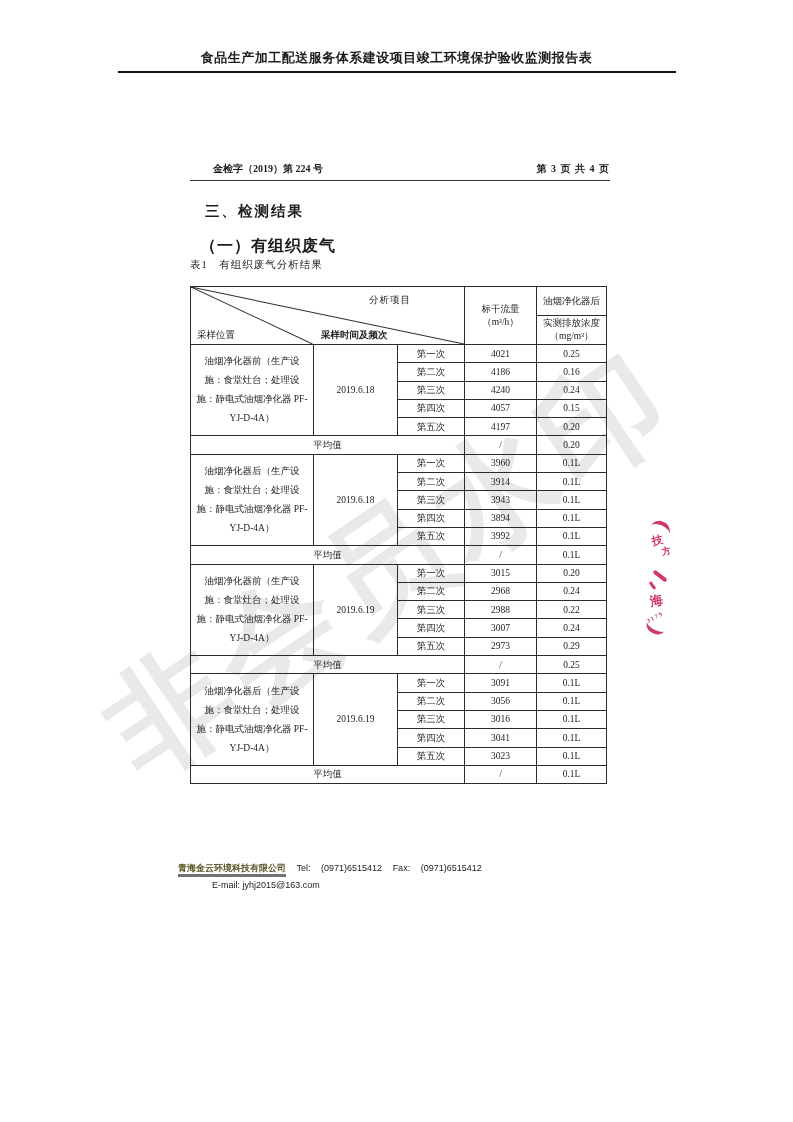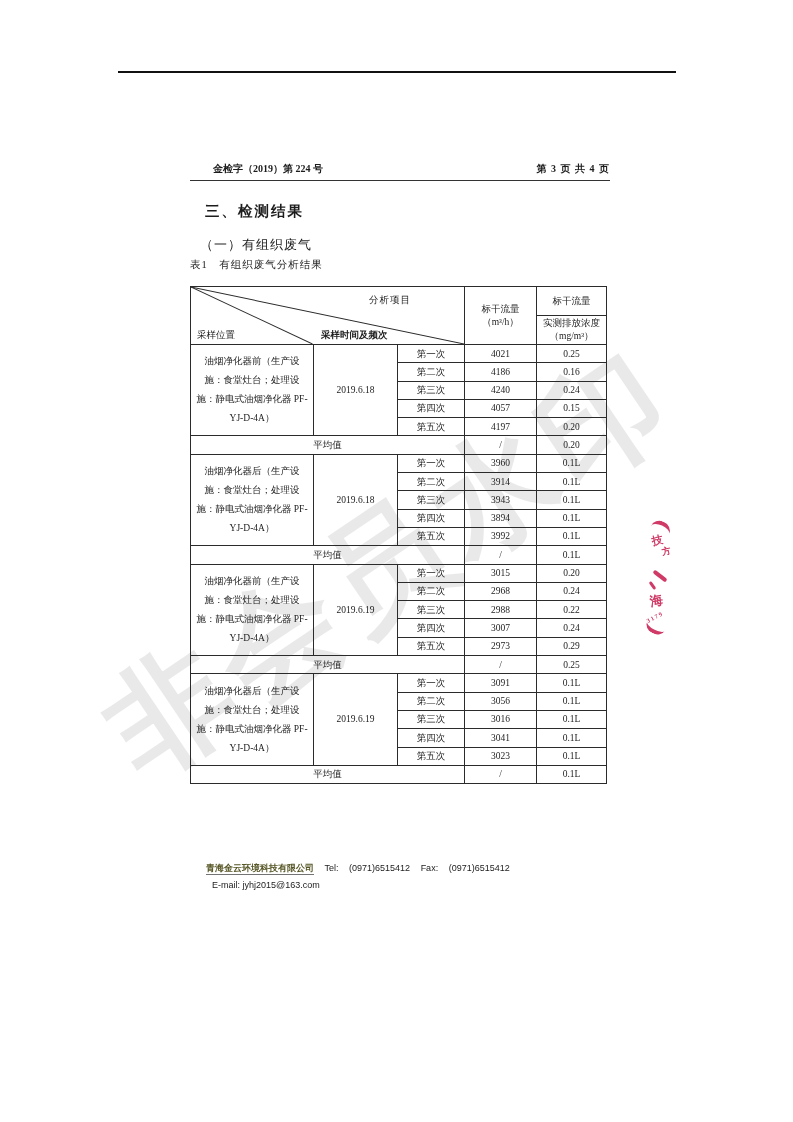--- a/index.html
+++ b/index.html
@@ -19,21 +19,21 @@
     position:absolute;top:49px;left:0;width:793px;text-align:center;
     font-family:"Liberation Sans","DejaVu Sans",sans-serif;
     font-size:13px;font-weight:bold;letter-spacing:0.5px;z-index:2;
   }
   .title-rule{position:absolute;top:71px;left:118px;width:558px;height:1.5px;background:#111;z-index:2;}
   .ref-row{position:absolute;top:162px;left:190px;width:420px;z-index:2;font-size:10px;font-weight:bold;}
   .ref-no{float:left;padding-left:3px;margin-left:20px;}
   .page-indicator{float:right;letter-spacing:1px;}
   .ref-rule{position:absolute;top:180px;left:190px;width:420px;height:1px;background:#333;z-index:2;}
   .section-heading{position:absolute;top:202px;left:205px;font-size:14.5px;font-weight:bold;letter-spacing:2px;z-index:2;}
-  .subsection-heading{position:absolute;top:236px;left:200px;font-size:13px;font-weight:normal;letter-spacing:1px;z-index:2;}
+  .subsection-heading{position:absolute;top:236px;left:200px;font-size:16px;font-weight:bold;letter-spacing:1px;z-index:2;}
   .table-caption{position:absolute;top:258px;left:190px;width:416px;text-align:left;font-size:10.5px;letter-spacing:1px;z-index:2;}
   
   .result-table{
     position:absolute;top:286px;left:190px;width:416px;z-index:2;
     border-collapse:collapse;table-layout:fixed;background:transparent;
   }
   .result-table td{
     border:1px solid #2b2b2b;text-align:center;vertical-align:middle;
     font-size:9.5px;padding:0;line-height:1.5;
   }
@@ -53,32 +53,33 @@
   .stamp .arc-top{position:absolute;left:6px;top:3px;width:20px;height:14px;border-top:4px solid #cf3a67;border-radius:50% 50% 0 0;transform:rotate(24deg);}
   .stamp .c1{position:absolute;left:8px;top:15px;font-size:11px;font-weight:bold;transform:rotate(-12deg);}
   .stamp .c2{position:absolute;left:18px;top:27px;font-size:9px;font-weight:bold;transform:rotate(-12deg);}
   .stamp .stroke{position:absolute;left:8px;top:56px;width:16px;height:4px;background:#cf3a67;transform:rotate(38deg);border-radius:2px;}
   .stamp .stroke2{position:absolute;left:4px;top:66px;width:9px;height:3px;background:#cf3a67;transform:rotate(55deg);border-radius:2px;}
   .stamp .c3{position:absolute;left:6px;top:74px;font-size:13px;font-weight:bold;transform:rotate(-10deg);}
   .stamp .digits{position:absolute;left:2px;top:96px;font-size:6px;font-weight:bold;letter-spacing:1.5px;transform:rotate(-28deg);}
   .stamp .arc-bot{position:absolute;left:2px;top:100px;width:20px;height:12px;border-bottom:4px solid #cf3a67;border-radius:0 0 50% 50%;transform:rotate(28deg);}
   
   .footer{position:absolute;left:178px;top:862px;z-index:2;font-family:"Liberation Sans","DejaVu Sans",sans-serif;font-size:9px;color:#222;}
-  .footer .company{font-weight:bold;color:#565626;border-bottom:1px solid #737373;padding-bottom:0.5px;margin-left:28px;}
+  .footer .company{font-weight:bold;color:#565626;border-bottom:3px solid #737373;padding-bottom:0.5px;}
   .footer .sep{display:inline-block;width:8px;}
   .footer .line2{margin-top:5px;padding-left:34px;}
   .page-number{position:absolute;top:1037px;left:0;width:793px;text-align:center;font-size:10.5px;z-index:2;font-family:"Liberation Sans","DejaVu Sans",sans-serif;}
 </style>
 </head>
 <body>
 
 <div class="page">
 
   <div class="watermark">非会员水印</div>
 
+  <div class="doc-title">食品生产加工配送服务体系建设项目竣工环境保护验收监测报告表</div>
   <div class="title-rule"></div>
 
   <div class="ref-row">
     <span class="ref-no">金检字（2019）第 224 号</span>
     <span class="page-indicator">第 3 页 共 4 页</span>
   </div>
   <div class="ref-rule"></div>
 
   <div class="section-heading">三、检测结果</div>
   <div class="subsection-heading">（一）有组织废气</div>
@@ -97,21 +98,21 @@
         <td class="corner" colspan="3" rowspan="2">
           <svg viewBox="0 0 272 58" preserveAspectRatio="none">
             <line x1="0" y1="0" x2="121" y2="58" stroke="#2b2b2b" stroke-width="1"></line>
             <line x1="0" y1="0" x2="272" y2="58" stroke="#2b2b2b" stroke-width="1"></line>
           </svg>
           <span class="lbl lbl-analysis">分析项目</span>
           <span class="lbl lbl-time">采样时间及频次</span>
           <span class="lbl lbl-loc">采样位置</span>
         </td>
         <td rowspan="2" class="unit-cell">标干流量（m³/h）</td>
-        <td>标干流量</td>
+        <td>油烟净化器后</td>
       </tr>
       <tr class="hdr">
         <td class="unit-cell">实测排放浓度（mg/m³）</td>
       </tr>
 
     <tr class="data-row">
           <td class="loc" rowspan="5">油烟净化器前（生产设施：食堂灶台；处理设施：静电式油烟净化器 PF-YJ-D-4A）</td>
           <td rowspan="5">2019.6.18</td>
           <td>第一次</td>
           <td>4021</td>

